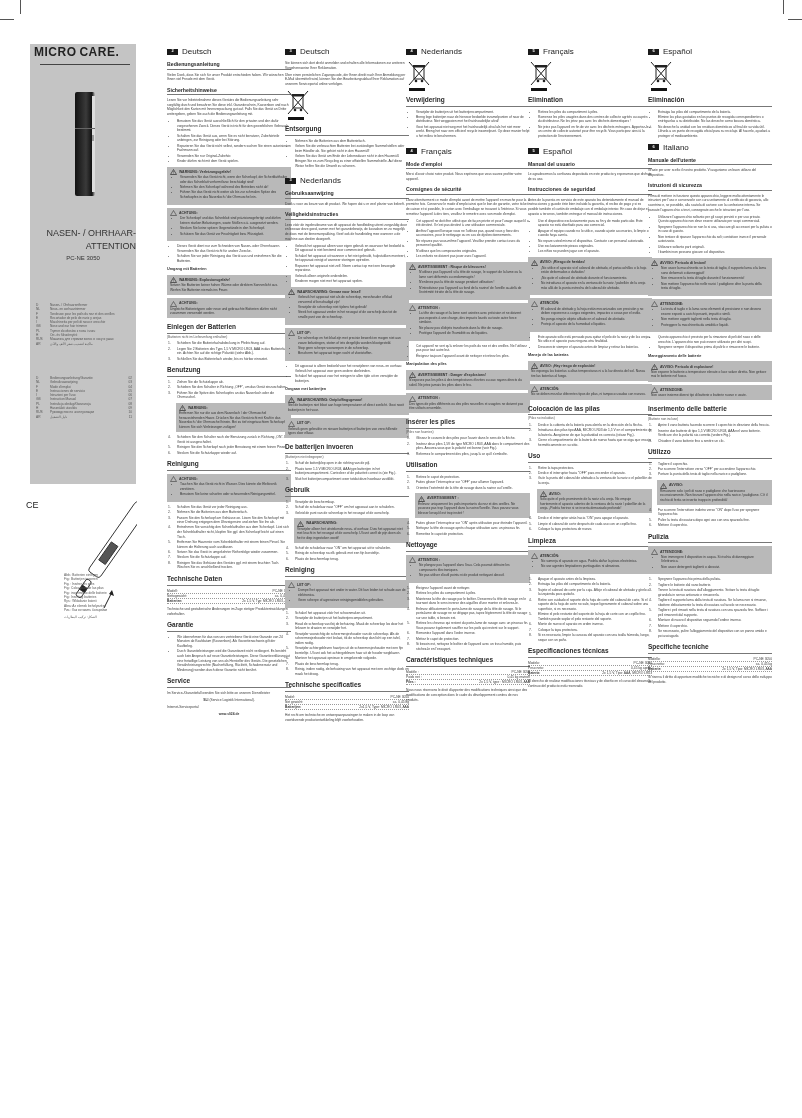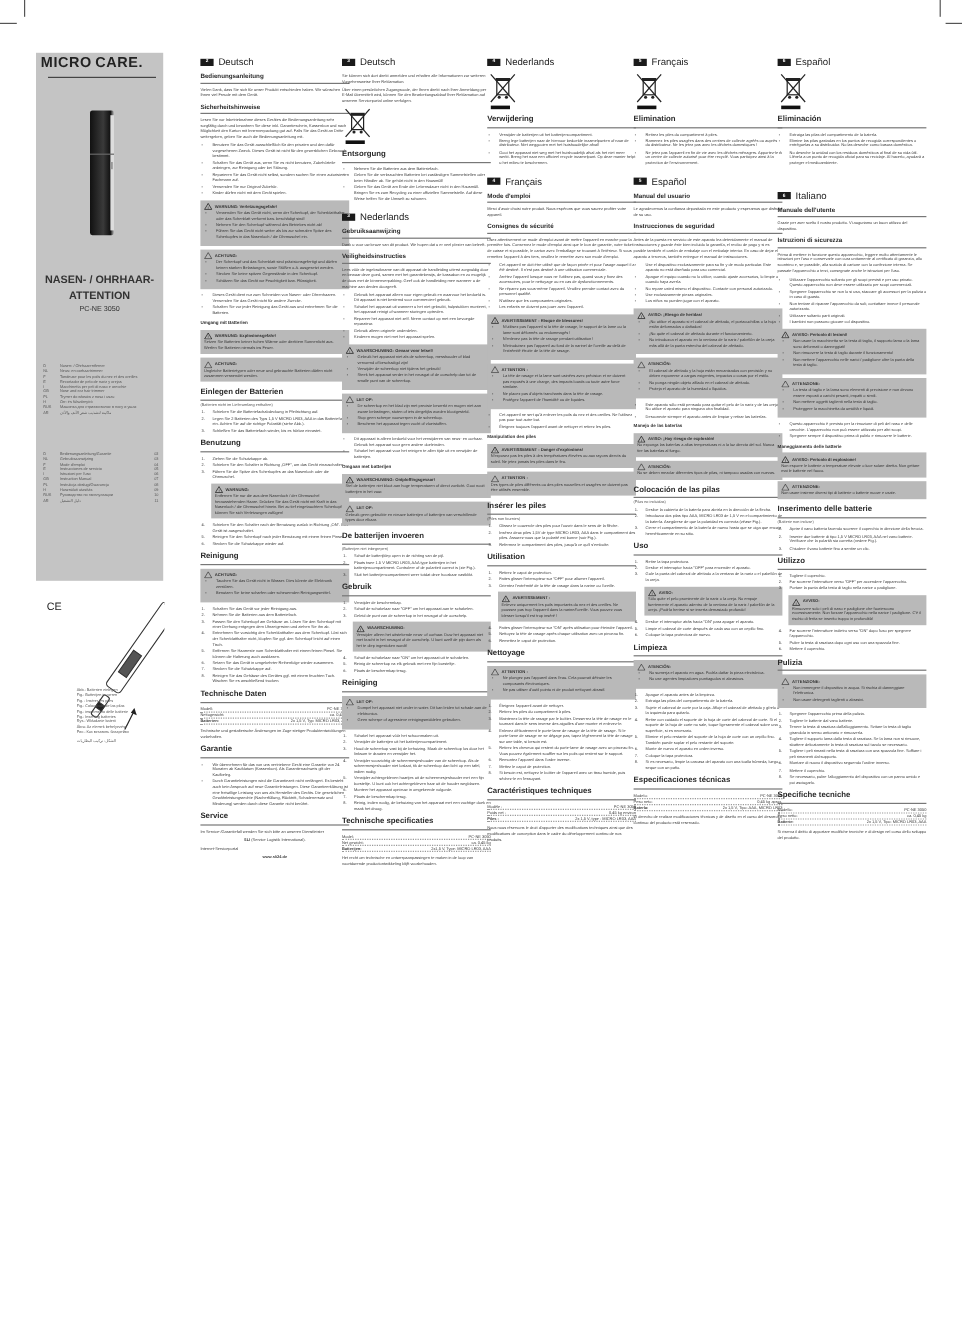--- a/index.html
+++ b/index.html
@@ -3,27 +3,27 @@
 <meta charset="utf-8">
 <style>
 *{box-sizing:border-box;margin:0;padding:0}
 html,body{width:802px;height:1118px;background:#fff;overflow:hidden}
 body{font-family:"Liberation Sans",sans-serif;color:#3a3a3a;position:relative;font-size:3.3px;line-height:4.6px}
 .crop{position:absolute;background:#555}
 .cover{position:absolute;left:30px;top:44px;width:106px;height:440px;background:#c4c4c4}
 .logo{position:absolute;left:34px;top:50px;font-family:"Liberation Sans",sans-serif;font-weight:bold;font-size:12px;letter-spacing:0.5px;color:#222;white-space:nowrap}
 .logo-line{position:absolute;left:40px;top:64px;width:90px;height:1px;background:#444}
 .device{position:absolute;left:70px;top:90px;width:30px;height:108px}
-.cover-title{position:absolute;left:30px;width:106px;text-align:center;color:#333;font-size:9px;line-height:11px;font-weight:bold}
+.cover-title{position:absolute;left:30px;width:106px;text-align:right;color:#333;font-size:9px;line-height:11px;font-weight:normal}
 .cover-model{position:absolute;left:30px;width:106px;text-align:center;color:#333;font-size:6px}
 .langlist{position:absolute;left:36px;font-size:3.2px;line-height:4.3px;color:#555}
 .langlist .row{display:flex}
 .langlist .code{width:14px}
 .langlist .pg{position:absolute;right:0}
-.ce{position:absolute;left:39px;top:503px;font-size:9px;color:#222;font-weight:normal}
+.ce{position:absolute;left:26px;top:503px;font-size:9px;color:#222;font-weight:normal}
 .batt-illus{position:absolute;left:62px;top:480px;width:75px;height:140px}
 .caption{position:absolute;left:64px;top:573px;font-size:3.2px;line-height:4.4px;color:#555;width:72px}
 .col{position:absolute;top:43px;width:124px}
 .sec-head{display:flex;align-items:center;gap:4px;margin-bottom:5px;margin-top:4px}
 .badge{background:#1a1a1a;color:#fff;font-size:4px;font-weight:bold;width:11px;height:6px;display:flex;align-items:center;justify-content:center}
 .lang{font-size:8px;color:#222;line-height:9px}
 h3{font-size:5.2px;line-height:6px;font-weight:bold;color:#2a2a2a;border-bottom:0.7px solid #777;padding-bottom:1.5px;margin:5px 0 3px}
 h3.big{font-size:6.5px;line-height:8px}
 h4{font-size:3.8px;font-weight:bold;color:#333;margin:4px 0 2px}
 p{margin-bottom:2.5px}
@@ -820,21 +820,21 @@
       <line x1="1" y1="1" x2="21" y2="24" stroke="#222" stroke-width="1"></line>
       <line x1="21" y1="1" x2="1" y2="24" stroke="#222" stroke-width="1"></line>
     </svg>
   <div class="weee-bar"></div>
   <h3 class="big">Eliminación</h3>
   <ul>
       <li>Extraiga las pilas del compartimento de la batería.</li>
       <li>Elimine las pilas gastadas en los puntos de recogida correspondientes o entréguelas a su distribuidor. No las deseche como basura doméstica.</li>
       <li>No deseche la unidad con los residuos domésticos al final de su vida útil. Llévela a un punto de recogida oficial para su reciclaje. Al hacerlo, ayudará a proteger el medioambiente.</li>
     </ul>
-  <div class="sec-head" style="margin-top:20px">
+  <div class="sec-head" style="margin-top:4px">
       <span class="badge">6</span>
       <span class="lang">Italiano</span>
     </div>
   <h3>Manuale dell'utente</h3>
   <p>Grazie per aver scelto il nostro prodotto. Vi auguriamo un buon utilizzo del dispositivo.</p>
   <h3>Istruzioni di sicurezza</h3>
   <p>Prima di mettere in funzione questo apparecchio, leggere molto attentamente le istruzioni per l'uso e conservarle con cura unitamente al certificato di garanzia, allo scontrino e, se possibile, alla scatola di cartone con la confezione interna. Se passate l'apparecchio a terzi, consegnate anche le istruzioni per l'uso.</p>
   <ul>
     <li>Utilizzare l'apparecchio soltanto per gli scopi previsti e per uso privato. Questo apparecchio non deve essere utilizzato per scopi commerciali.</li>
     <li>Spegnere l'apparecchio se non lo si usa, staccare gli accessori per la pulizia o in caso di guasto.</li>

